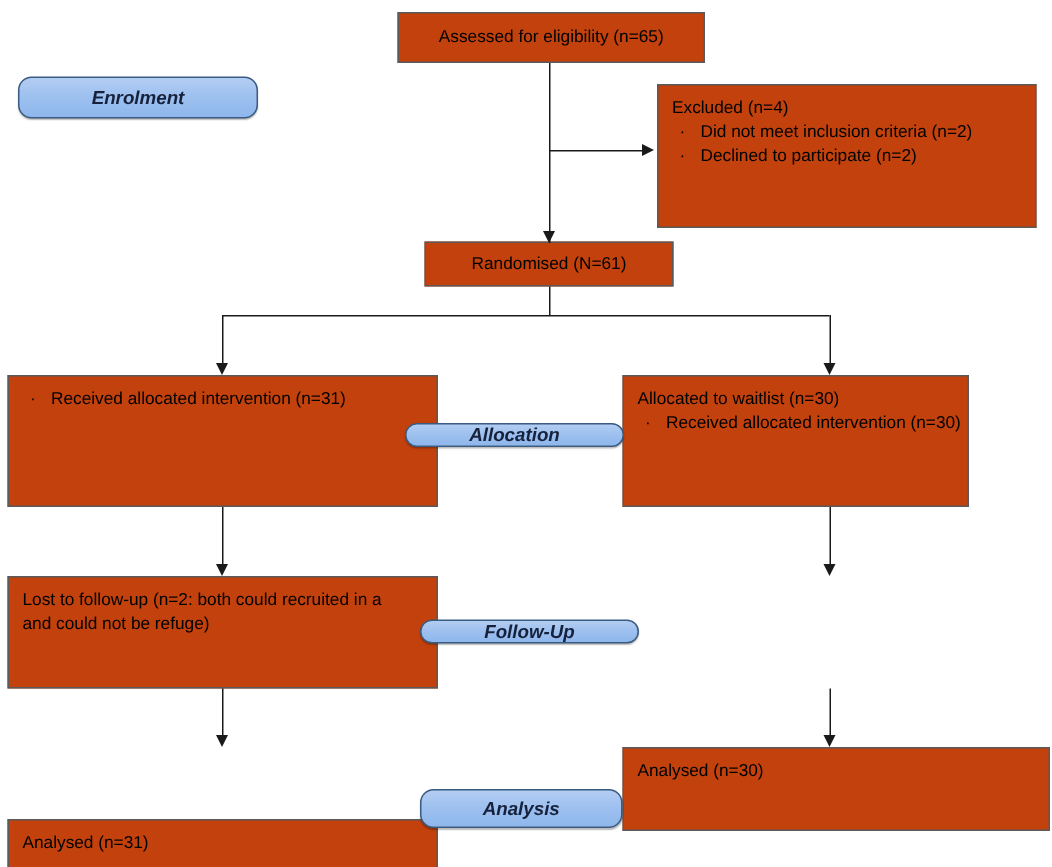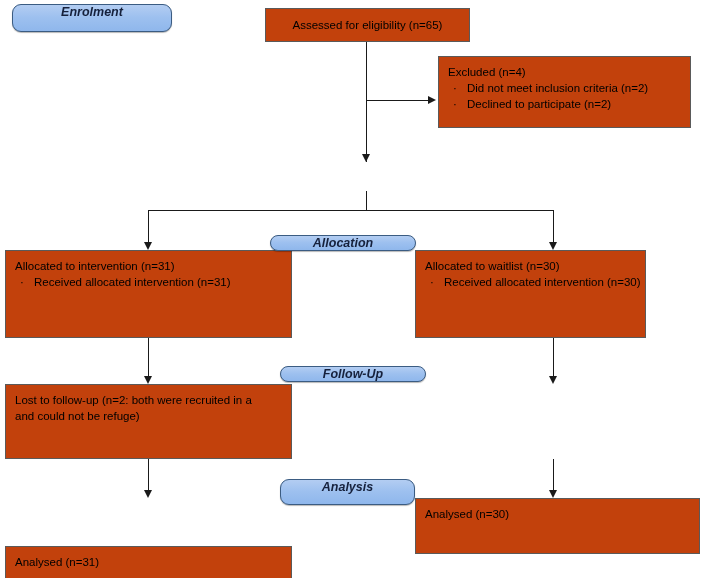--- a/index.html
+++ b/index.html
@@ -53,28 +53,29 @@
     line-height: 16px;
   }
   .pill {
     position: absolute;
     box-sizing: border-box;
     background: linear-gradient(to bottom, #b3cdf2 0%, #9dc0ef 48%, #8fb7ec 100%);
     background-color: #a4c4f0;
     border: 1px solid #3b5c82;
     border-radius: 9px;
     display: flex;
-    align-items: flex-start;
+    align-items: center;
     justify-content: center;
     font-style: italic;
     font-weight: bold;
     font-size: 12.5px;
     color: #16213c;
     box-shadow: 0 1px 1px rgba(0,0,0,0.28);
     z-index: 5;
+    margin-top: 47px;
   }
   .vline {
     position: absolute;
     width: 0;
     border-left: 1.5px solid #1a1a1a;
     z-index: 2;
   }
   .hline {
     position: absolute;
     height: 0;
@@ -124,63 +125,65 @@
   <div class="box center" style="left:265px; top:8px; width:205px; height:34px;">
     <span class="box-line">Assessed for eligibility (n=65)</span>
   </div>
 
   <div class="vline" style="left:366px; top:42px; height:120px;"></div>
   <div class="arrow-down" style="left:361.5px; top:154px;"></div>
 
   <div class="hline" style="left:366px; top:100px; width:64px;"></div>
   <div class="arrow-right" style="left:428px; top:96px;"></div>
 
-  <div class="box" style="left:438px; top:56px; width:253px; height:72px;">
+  <div class="box" style="left:438px; top:56px; width:253px; height:96px;">
     <div class="box-line">Excluded  (n=4)</div>
     <div class="bullet-line">
       <span class="bullet-dot">·</span>
       <span>Did not meet inclusion criteria (n=2)</span>
     </div>
     <div class="bullet-line">
       <span class="bullet-dot">·</span>
       <span>Declined to participate (n=2)</span>
     </div>
   </div>
 
+  <div class="box center" style="left:283px; top:161px; width:166px; height:30px;">
+    <span class="box-line">Randomised (N=61)</span>
+  </div>
 
   <div class="vline" style="left:366px; top:191px; height:19px;"></div>
   <div class="hline" style="left:148px; top:210px; width:405px;"></div>
   <div class="vline" style="left:148px; top:210px; height:34px;"></div>
   <div class="arrow-down" style="left:143.5px; top:242px;"></div>
   <div class="vline" style="left:553px; top:210px; height:34px;"></div>
   <div class="arrow-down" style="left:548.5px; top:242px;"></div>
 
   <div class="box" style="left:5px; top:250px; width:287px; height:88px;">
-    <div class="box-line">Allocated to intervention (n=31)</div>
     <div class="bullet-line">
       <span class="bullet-dot">·</span>
       <span>Received allocated intervention (n=31)</span>
     </div>
   </div>
 
   <div class="box" style="left:415px; top:250px; width:231px; height:88px;">
     <div class="box-line">Allocated to waitlist (n=30)</div>
     <div class="bullet-line">
       <span class="bullet-dot">·</span>
       <span>Received allocated intervention (n=30)</span>
     </div>
   </div>
 
   <div class="vline" style="left:148px; top:338px; height:42px;"></div>
   <div class="arrow-down" style="left:143.5px; top:376px;"></div>
   <div class="vline" style="left:553px; top:338px; height:42px;"></div>
   <div class="arrow-down" style="left:548.5px; top:376px;"></div>
 
   <div class="box" style="left:5px; top:384px; width:287px; height:75px;">
-    <div class="box-line">Lost to follow-up (n=2: both were recruited in a</div>
+    <div class="box-line">Lost to follow-up (n=2: both could recruited in a</div>
     <div class="box-line">and could not be refuge)</div>
   </div>
 
 
   <div class="vline" style="left:148px; top:459px; height:36px;"></div>
   <div class="arrow-down" style="left:143.5px; top:490px;"></div>
   <div class="vline" style="left:553px; top:459px; height:36px;"></div>
   <div class="arrow-down" style="left:548.5px; top:490px;"></div>
 
   <div class="box" style="left:5px; top:498px; width:287px; height:75px;margin-top:48px;">

